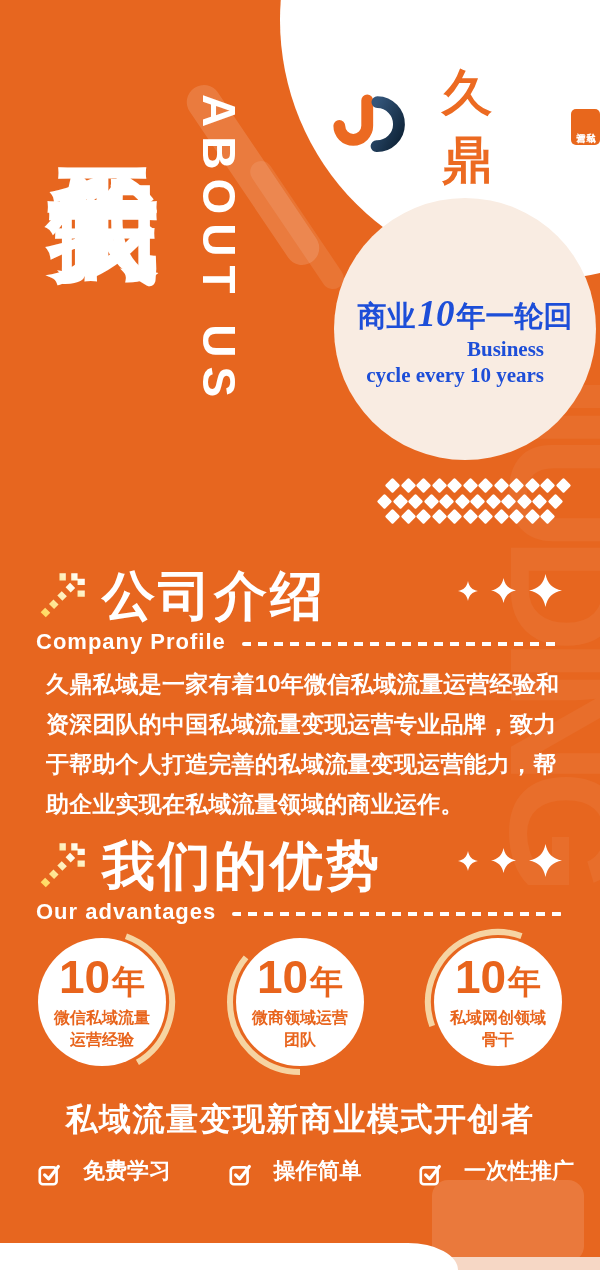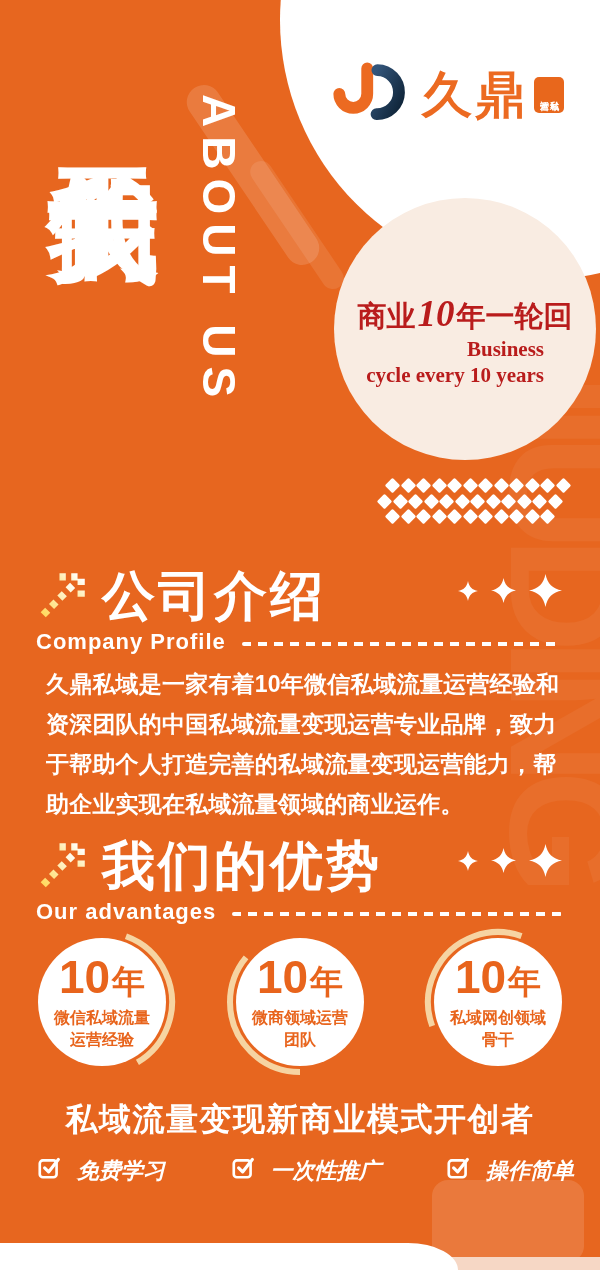--- a/index.html
+++ b/index.html
@@ -4,36 +4,36 @@
 <style>
   html,body{margin:0;padding:0;background:#fff;}
   .poster{position:relative;width:600px;height:1270px;background:#e7661f;overflow:hidden;
           font-family:"Liberation Sans",sans-serif;}
 
   
   .blob-white{position:absolute;left:280px;top:-240px;width:520px;height:520px;
               border-radius:50%;background:#ffffff;}
   .bubble{position:absolute;left:334px;top:198px;width:262px;height:262px;border-radius:50%;
           background:#f9ece2;}
-  .bubble-inner{position:absolute;left:14px;right:14px;top:94px;color:#b91c1c;
+  .bubble-inner{position:absolute;left:14px;right:14px;top:94px;color:#1d4ed8;
                 font-family:"Liberation Serif",serif;}
   .bubble-title{text-align:center;font-size:29px;font-weight:700;white-space:nowrap;}
   .bubble-title .num{font-size:37px;font-style:italic;font-weight:700;padding:0 2px;}
   .bubble-sub{text-align:right;padding-right:38px;font-size:21px;
               font-weight:700;line-height:1.22;}
   .streak{position:absolute;background:rgba(255,255,255,.14);border-radius:20px;
           transform:rotate(-34deg);}
   .streak.s1{left:236px;top:70px;width:34px;height:210px;}
   .streak.s2{left:286px;top:150px;width:22px;height:150px;opacity:.7;}
   .watermark{position:absolute;right:-46px;top:330px;writing-mode:vertical-rl;
              font-size:160px;font-weight:900;color:rgba(255,255,255,.055);
              letter-spacing:-14px;line-height:1;}
 
   
-  .logo{position:absolute;left:330px;top:60px;display:flex;align-items:center;}
+  .logo{position:absolute;left:330px;top:60px;display:flex;align-items:center;gap:20px;}
   .logo-name{font-size:50px;font-weight:900;color:#ec6a21;letter-spacing:3px;margin-left:4px;}
   .logo-badge{margin-left:6px;width:30px;height:36px;background:#e8671c;border-radius:5px;
               color:#fff;display:flex;flex-direction:row-reverse;align-items:center;
               justify-content:center;gap:1px;}
   .badge-col{writing-mode:vertical-rl;text-orientation:upright;font-size:9px;font-weight:700;
              line-height:1;letter-spacing:1px;}
 
   
   .title-cn{position:absolute;left:48px;top:78px;writing-mode:vertical-rl;
             text-orientation:upright;font-size:112px;font-weight:900;color:#fff;
@@ -77,21 +77,21 @@
   .stat-value{font-size:46px;font-weight:900;line-height:1;}
   .stat-unit{font-size:33px;font-weight:900;margin-left:2px;line-height:1;}
   .stat-label{margin-top:7px;font-size:16px;font-weight:800;color:#e8641c;
               line-height:1.35;text-align:center;}
 
   
   .tagline{position:absolute;left:0;right:0;top:1098px;text-align:center;color:#fff;
            font-size:32px;font-weight:900;letter-spacing:1.5px;}
   .features{position:absolute;left:38px;right:26px;top:1156px;display:flex;
             justify-content:space-between;align-items:center;}
-  .feature{display:flex;align-items:flex-start;gap:16px;font-style:italic;}
+  .feature{display:flex;align-items:flex-end;gap:22px;}
   .feature-label{color:#fff;font-size:22px;font-weight:800;white-space:nowrap;}
 
   
   .light-card{position:absolute;right:16px;bottom:8px;width:152px;height:82px;
               background:rgba(255,255,255,.13);border-radius:16px;}
   .bottom-pink{position:absolute;left:410px;right:0;bottom:0;height:13px;background:#f6d7c5;}
   .bottom-white{position:absolute;left:0;bottom:0;width:458px;height:27px;background:#fff;
                 border-top-right-radius:50px 27px;}
 </style>
 </head>
@@ -305,28 +305,28 @@
           <rect x="2" y="5" width="19" height="19" rx="3.5" fill="none" stroke="#fff" stroke-width="3"></rect>
           <path d="M7.5 13.5 L12 18 L23 4" fill="none" stroke="#fff" stroke-width="3.6" stroke-linecap="round" stroke-linejoin="round"></path>
         </svg>
       <span class="feature-label">免费学习</span>
     </div>
     <div class="feature">
       <svg viewBox="0 0 26 26" width="23" height="23">
           <rect x="2" y="5" width="19" height="19" rx="3.5" fill="none" stroke="#fff" stroke-width="3"></rect>
           <path d="M7.5 13.5 L12 18 L23 4" fill="none" stroke="#fff" stroke-width="3.6" stroke-linecap="round" stroke-linejoin="round"></path>
         </svg>
-      <span class="feature-label">一次性推广</span>
+      <span class="feature-label">操作简单</span>
     </div>
     <div class="feature">
       <svg viewBox="0 0 26 26" width="23" height="23">
           <rect x="2" y="5" width="19" height="19" rx="3.5" fill="none" stroke="#fff" stroke-width="3"></rect>
           <path d="M7.5 13.5 L12 18 L23 4" fill="none" stroke="#fff" stroke-width="3.6" stroke-linecap="round" stroke-linejoin="round"></path>
         </svg>
-      <span class="feature-label">操作简单</span>
+      <span class="feature-label">一次性推广</span>
     </div>
   </div>
 
   <div class="light-card"></div>
   <div class="bottom-pink"></div>
   <div class="bottom-white"></div>
 
 </div>
 
 </body></html>

